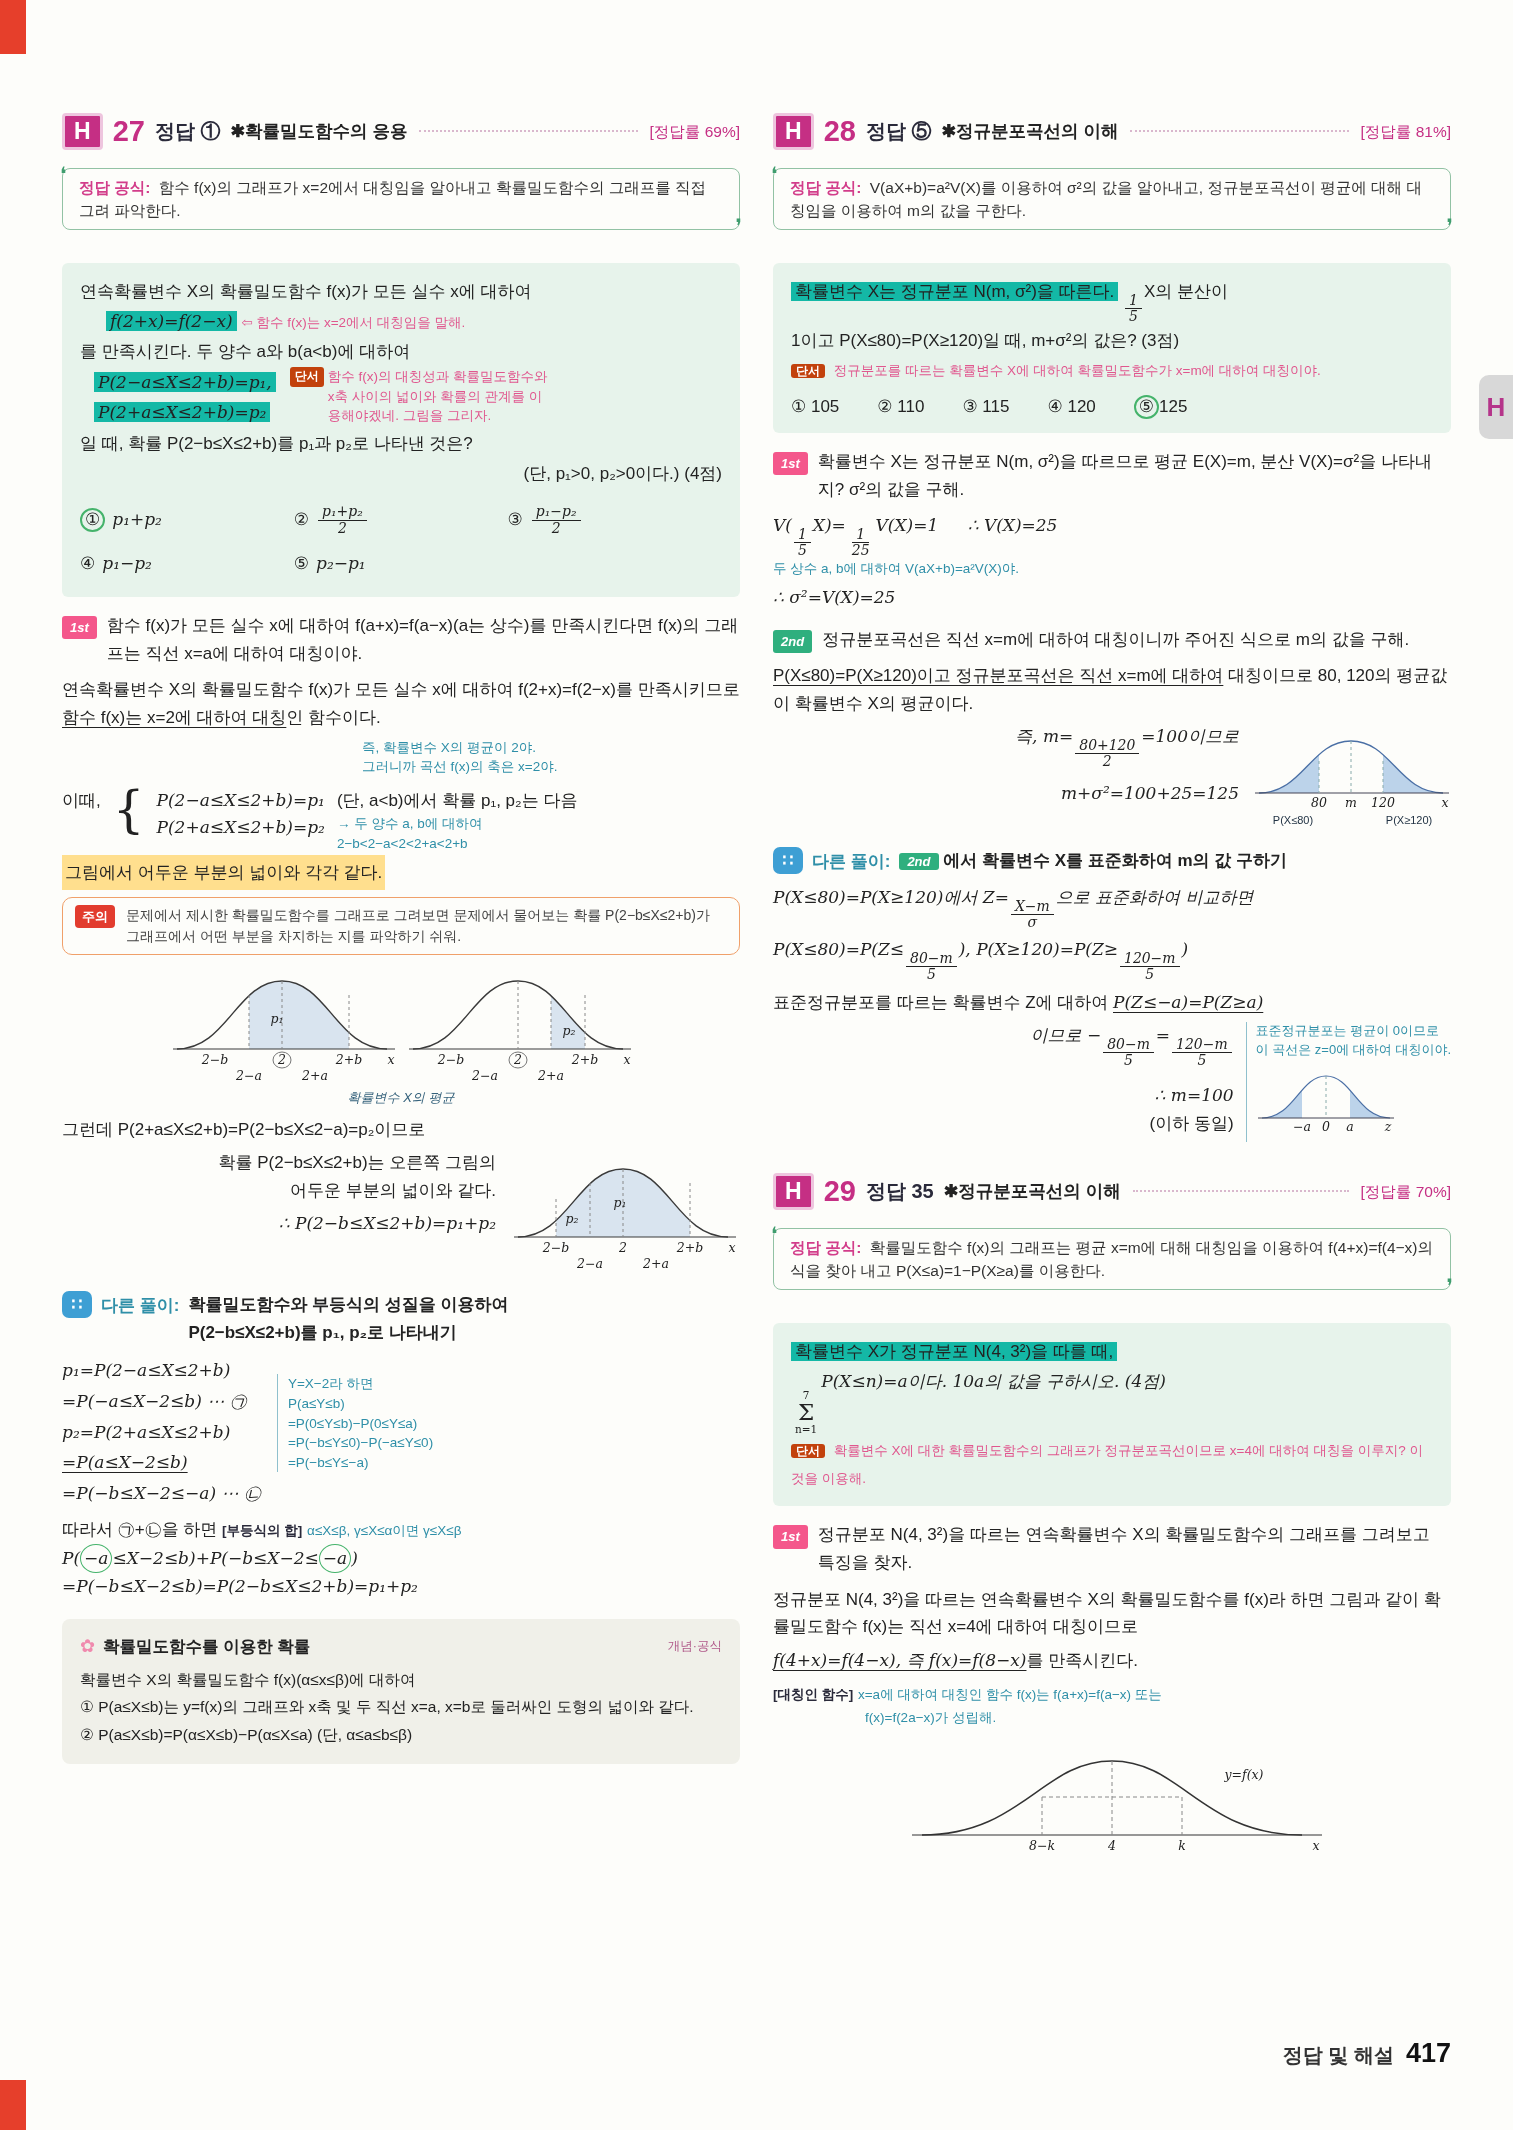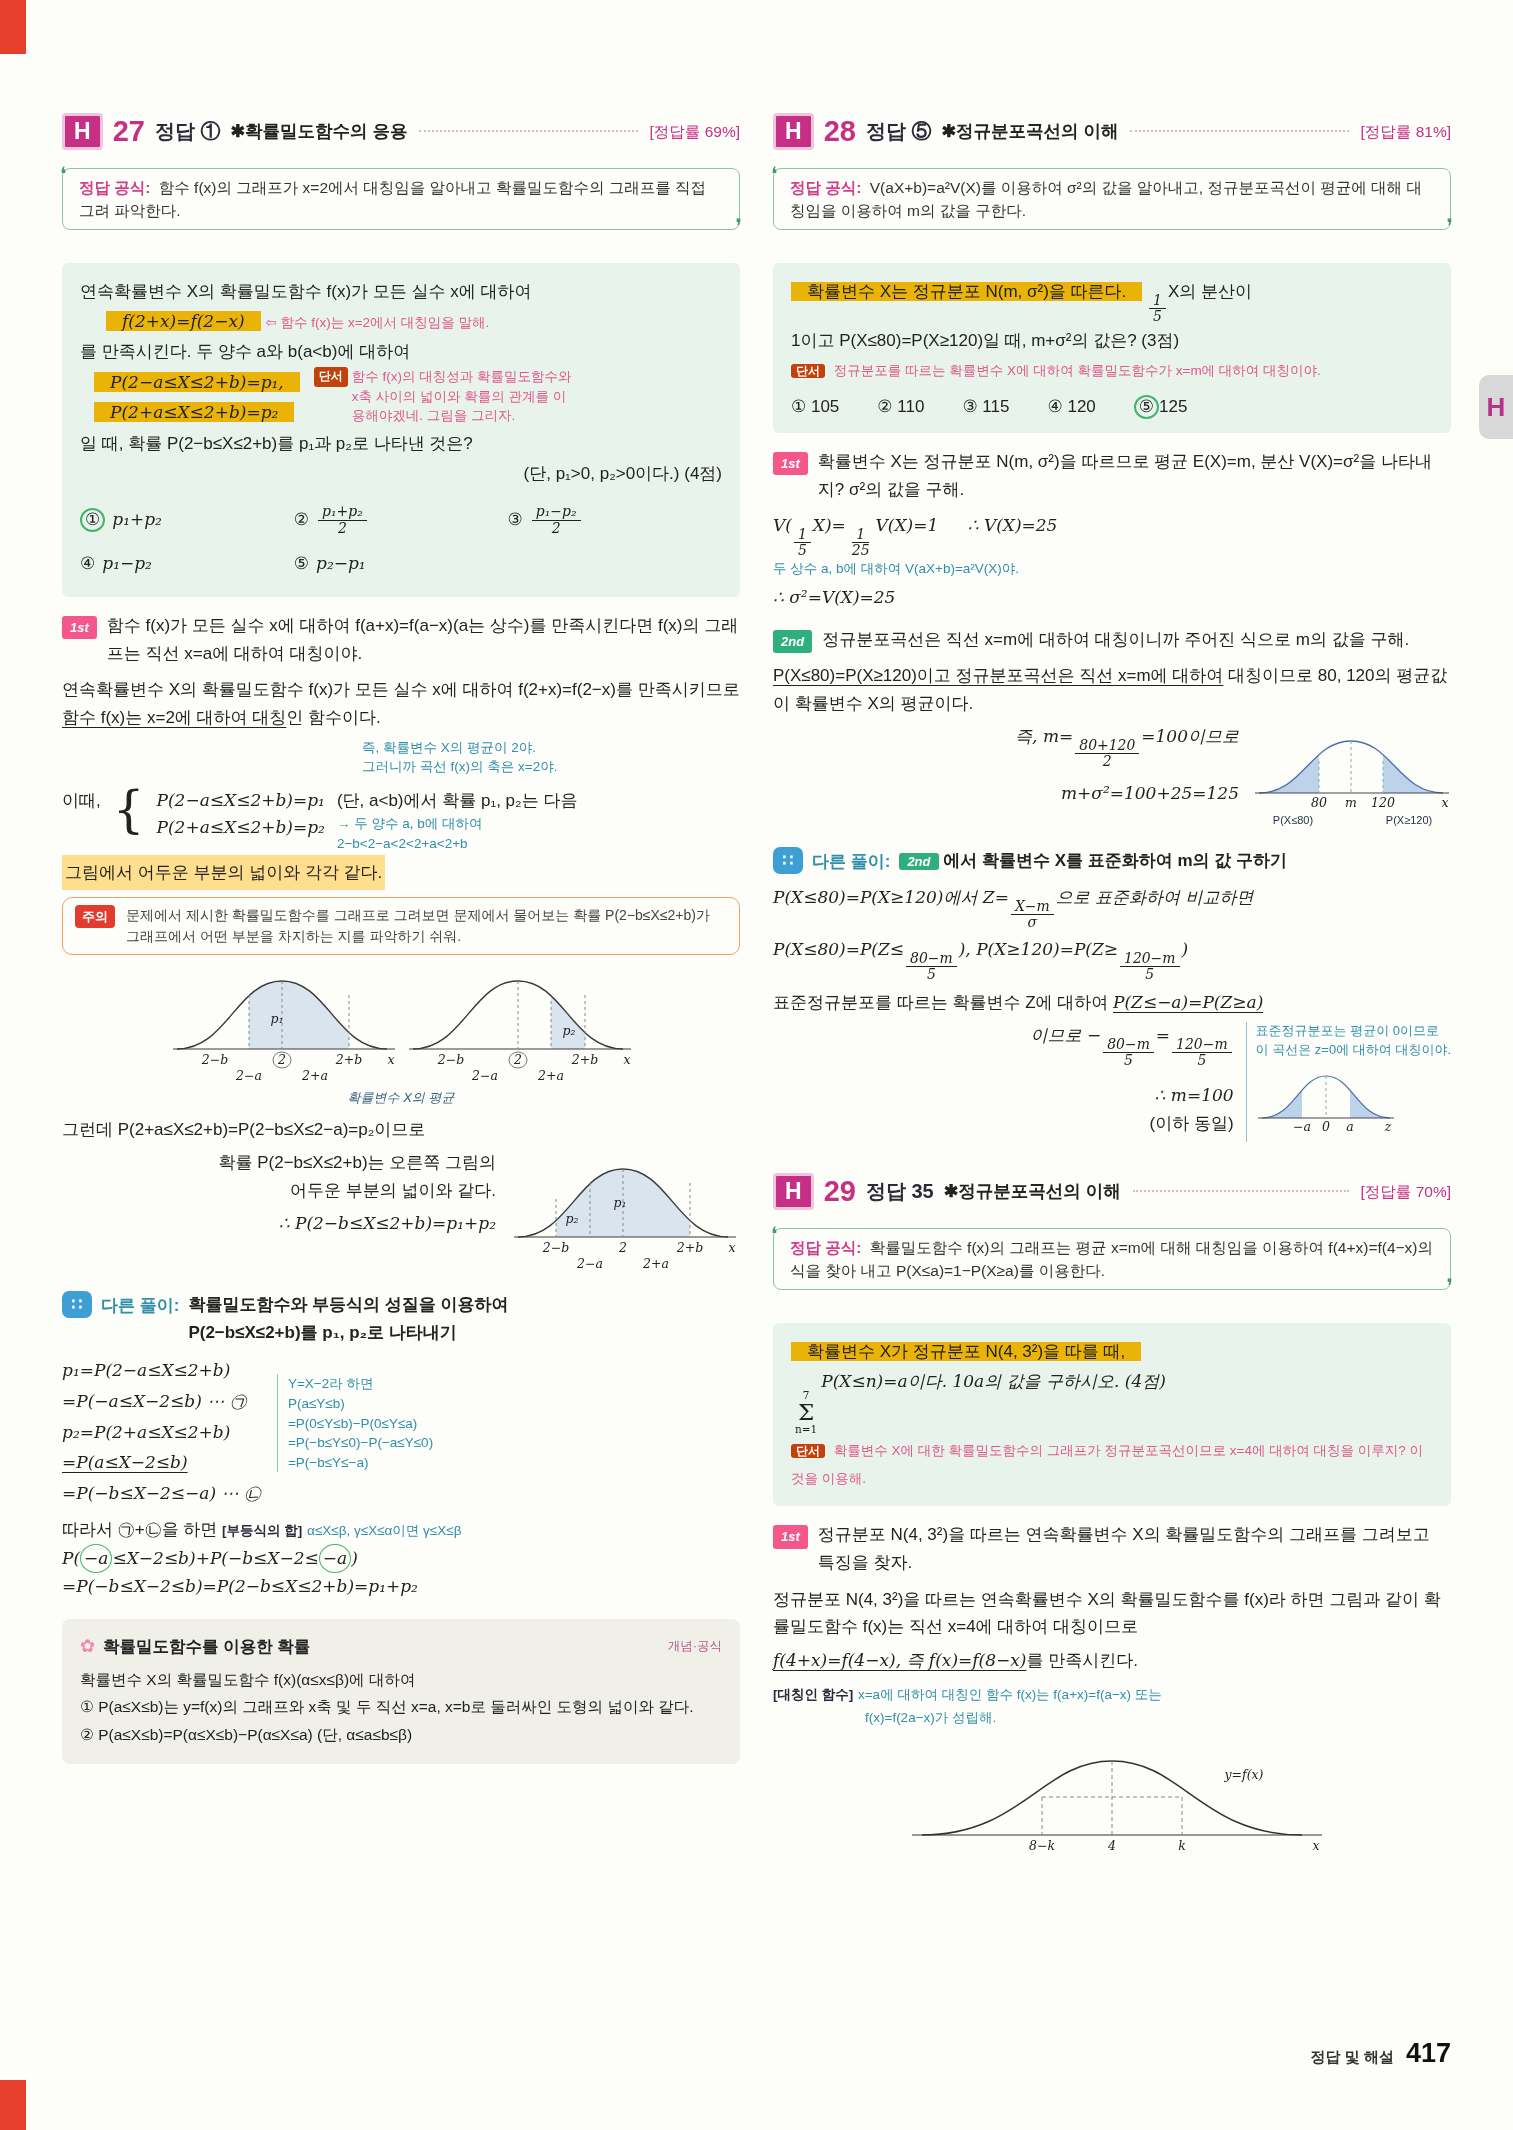--- a/index.html
+++ b/index.html
@@ -18,21 +18,21 @@
   .hans {font-size:20px; font-weight:bold; color:#2a2a3a;}
   .htopic {font-size:17.5px; font-weight:bold; color:#222;}
   .hlead {flex:1; border-bottom:2px dotted #d9b7cd; height:2px; margin:0 2px;}
   .hrate {color:#c52f84; font-size:15.5px; white-space:nowrap;}
   .fbox {border:1.6px solid #92c2a4; border-radius:8px; padding:7px 16px; font-size:15.5px; margin-bottom:33px; color:#333; position:relative; line-height:1.5;}
   .fbox::before {content:"❛"; position:absolute; left:-3px; top:-10px; color:#3f9d6e; font-size:20px;}
   .fbox::after {content:"❜"; position:absolute; right:-3px; bottom:-12px; color:#3f9d6e; font-size:20px;}
   .flabel {color:#d23d8a; font-weight:bold; margin-right:4px;}
   .pbox {background:#e7f3eb; border-radius:6px; padding:13px 18px; margin-bottom:15px;}
   .pline {margin:2px 0;}
-  .hlp {background:#eab308; padding:0 16px;}
+  .hlp {background:#14b8a6; padding:0 4px;}
   .note-pink {color:#e0578e; font-size:13.5px; line-height:1.45;}
   .note-teal {color:#2f8fa8; font-size:13.5px; line-height:1.45;}
   .note-label {color:#2a2a3a; font-size:13.5px; font-weight:bold;}
   .hint-badge {background:#c2410c; color:#fff; font-size:12px; padding:0 5px; border-radius:3px; font-weight:bold; margin-right:4px; white-space:nowrap;}
   .badge {color:#fff; font-size:13px; font-weight:bold; font-style:italic; padding:1px 8px; border-radius:3px; white-space:nowrap;}
   .b1 {background:#f4578b;}
   .b2 {background:#2faf7e;}
   .step {display:flex; gap:10px; margin:14px 0 9px; align-items:flex-start;}
   .step .badge {margin-top:4px;}
   .body {margin:6px 0;}
@@ -67,21 +67,21 @@
   .ul {text-decoration:underline; text-underline-offset:4px; text-decoration-thickness:1.2px;}
   .cbox {background:#f0f0e9; border-radius:8px; padding:13px 18px; margin-top:18px; font-size:15.5px; line-height:1.6;}
   .cbox-head {display:flex; align-items:center; gap:8px; margin-bottom:7px;}
   .cicon {color:#f08aae; font-size:18px;}
   .ctitle {font-weight:bold; font-size:16.5px; color:#222;}
   .ctag {margin-left:auto; color:#b05a8a; font-size:12.5px;}
   .cline {margin:3px 0;}
   .choices28 {display:flex; gap:38px; margin-top:9px; align-items:center;}
   .zbox {font-size:13px; color:#2f8fa8; border-left:1.2px solid #8fc0cd; padding-left:9px; line-height:1.45;}
   .footer {position:absolute; right:62px; top:2032px; display:flex; align-items:baseline; gap:12px;}
-  .footer .flab {font-size:15px; font-weight:bold; color:#333;}
+  .footer .flab {font-size:20px; font-weight:bold; color:#333;}
   .footer .fpage {font-size:27px; font-weight:bold; color:#111;}
   svg text {font-size:12.5px; fill:#222; text-anchor:middle; font-family:"DejaVu Serif",serif; font-style:italic;}
   svg text.kr {font-family:"Liberation Sans",sans-serif; font-style:normal; font-size:11px; fill:#234;}
   .mt6{margin-top:6px;} .mt10{margin-top:10px;} .mt14{margin-top:14px;}
 </style>
 </head>
 <body>
 
 <div class="edge-t"></div>
 <div class="edge-b"></div>

